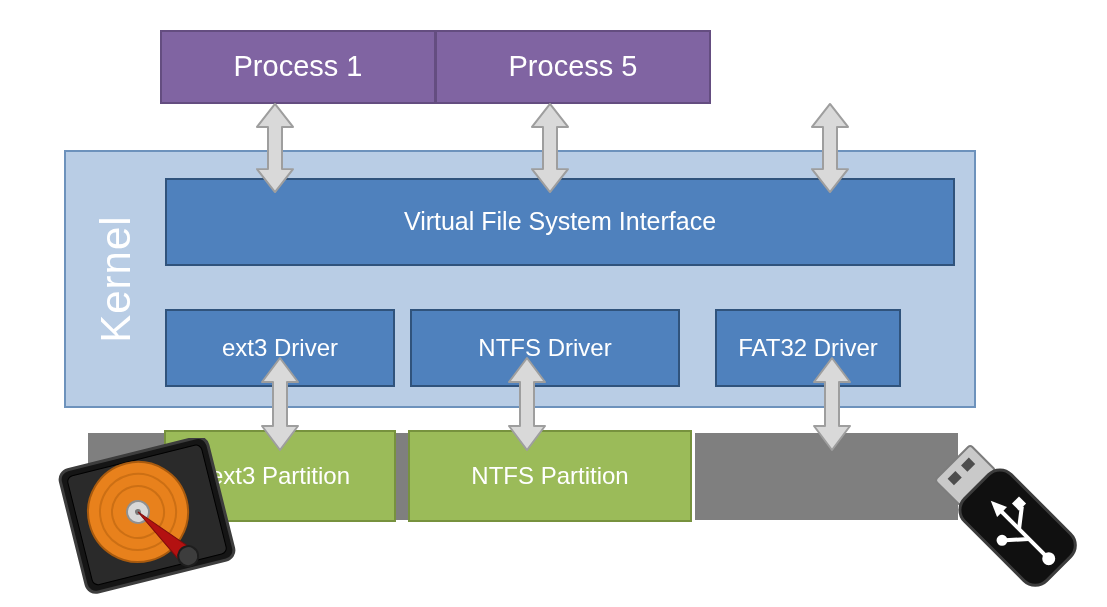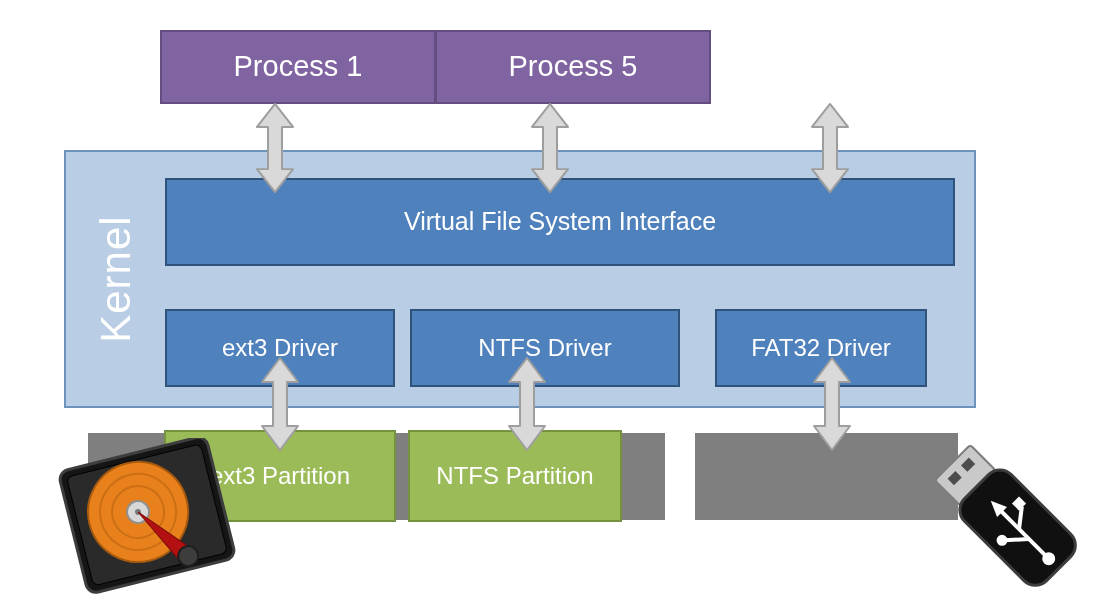--- a/index.html
+++ b/index.html
@@ -45,38 +45,38 @@
     <polygon points="20,2 38,26 27,26 27,70 38,70 20,94 2,70 13,70 13,26 2,26"></polygon>
   </svg>
 
   <div class="box kernel">
     <div class="kernel-label-wrap">
       <span class="kernel-label">Kernel</span>
     </div>
     <div class="box vfs">Virtual File System Interface</div>
     <div class="box driver" style="left:99px;width:230px">ext3 Driver</div>
     <div class="box driver" style="left:344px;width:270px">NTFS Driver</div>
-    <div class="box driver" style="left:649px;width:212px">FAT32 Driver</div>
+    <div class="box driver" style="left:649px;width:186px">FAT32 Driver</div>
   </div>
 
   <svg class="arrow" style="left:260px;top:356px;height:96px" viewBox="0 0 40 96" preserveAspectRatio="none">
     <polygon points="20,2 38,26 27,26 27,70 38,70 20,94 2,70 13,70 13,26 2,26"></polygon>
   </svg>
   <svg class="arrow" style="left:507px;top:356px;height:96px" viewBox="0 0 40 96" preserveAspectRatio="none">
     <polygon points="20,2 38,26 27,26 27,70 38,70 20,94 2,70 13,70 13,26 2,26"></polygon>
   </svg>
   <svg class="arrow" style="left:812px;top:356px;height:96px" viewBox="0 0 40 96" preserveAspectRatio="none">
     <polygon points="20,2 38,26 27,26 27,70 38,70 20,94 2,70 13,70 13,26 2,26"></polygon>
   </svg>
 
   <div class="disk-bar" style="left:88px;width:577px"></div>
   <div class="disk-bar" style="left:695px;width:263px"></div>
 
   <div class="box partition" style="left:164px;width:232px">ext3 Partition</div>
-  <div class="box partition" style="left:408px;width:214px">NTFS Partition</div>
+  <div class="box partition" style="left:408px;width:284px">NTFS Partition</div>
 
   <svg class="device" style="left:50px;top:438px;width:195px;height:162px" viewBox="0 0 195 162">
     <g transform="rotate(-14 97 81)">
       <rect x="22" y="14" width="152" height="126" rx="10" fill="#151515" stroke="#3d3d3d" stroke-width="3"></rect>
       <rect x="29" y="21" width="138" height="112" rx="6" fill="#2a2a2a" stroke="#000000" stroke-width="1"></rect>
       <circle cx="90" cy="72" r="50" fill="#e8811c" stroke="#a85a0e" stroke-width="2"></circle>
       <circle cx="90" cy="72" r="38" fill="none" stroke="#cc6f14" stroke-width="2"></circle>
       <circle cx="90" cy="72" r="26" fill="none" stroke="#cc6f14" stroke-width="2"></circle>
       <circle cx="90" cy="72" r="11" fill="#d8d8d8" stroke="#909090" stroke-width="2"></circle>
       <circle cx="90" cy="72" r="3" fill="#7a7a7a"></circle>

